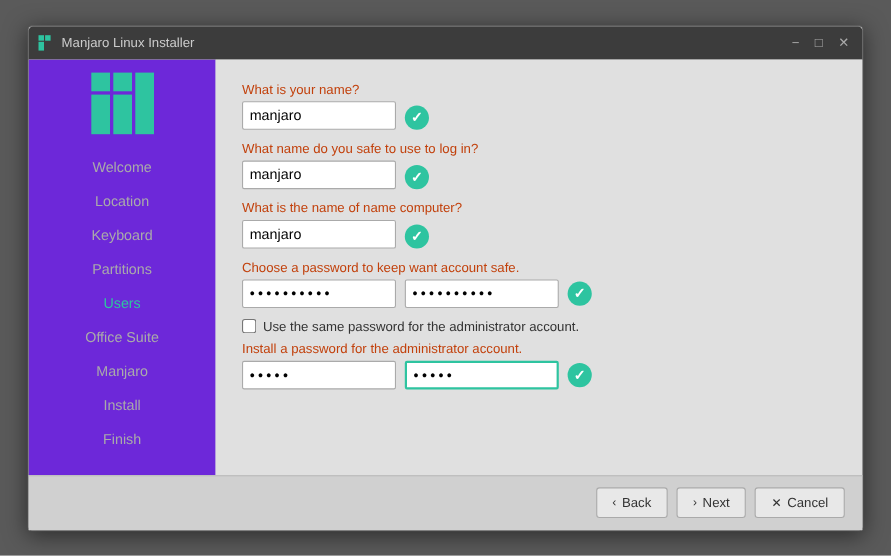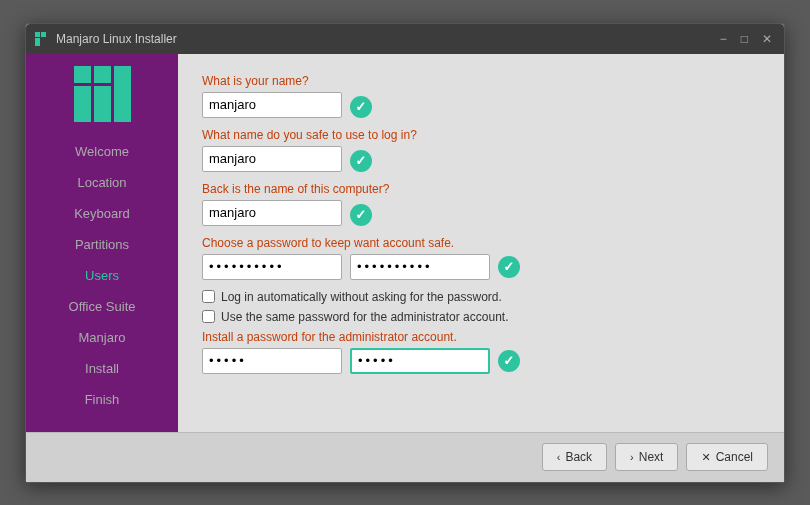--- a/index.html
+++ b/index.html
@@ -58,22 +58,22 @@
       font-size: 12px;
       cursor: pointer;
       padding: 2px 4px;
     }
     .content {
       display: flex;
       flex: 1;
       overflow: hidden;
     }
     .sidebar {
-      width: 152px;
-      background: #701a75;
+      width: 170px;
+      background: #6d28d9;
       display: flex;
       flex-direction: column;
       align-items: center;
       padding-top: 10px;
       flex-shrink: 0;
     }
     .sidebar-logo {
       width: 60px;
       height: 60px;
       margin-bottom: 12px;
@@ -273,40 +273,36 @@
 
       <div class="form-row">
         <label class="form-label">What name do you safe to use to log in?</label>
         <div class="input-row">
           <input type="text" class="text-input" value="manjaro" style="">
           <div class="check-icon">✓</div>
         </div>
       </div>
 
       <div class="form-row">
-        <label class="form-label">Back is the name of this computer?</label>
+        <label class="form-label">What is the name of name computer?</label>
         <div class="input-row">
           <input type="text" class="text-input" value="manjaro" style="">
           <div class="check-icon">✓</div>
         </div>
       </div>
 
       <div class="form-row">
         <label class="form-label">Choose a password to keep want account safe.</label>
         <div class="password-row">
           <input type="password" class="password-input" value="1234567890" style="">
           <input type="password" class="password-input" value="1234567890" style="">
           <div class="check-icon">✓</div>
         </div>
       </div>
 
-      <div class="checkbox-row">
-        <input type="checkbox" id="autologin" style="">
-        <label class="checkbox-label" for="autologin">Log in automatically without asking for the password.</label>
-      </div>
 
       <div class="checkbox-row">
         <input type="checkbox" id="samepassword" style="">
         <label class="checkbox-label" for="samepassword">Use the same password for the administrator account.</label>
       </div>
 
       <div class="form-row">
         <label class="form-label">Install a password for the administrator account.</label>
         <div class="password-row">
           <input type="password" class="password-input" value="12345" style="">

